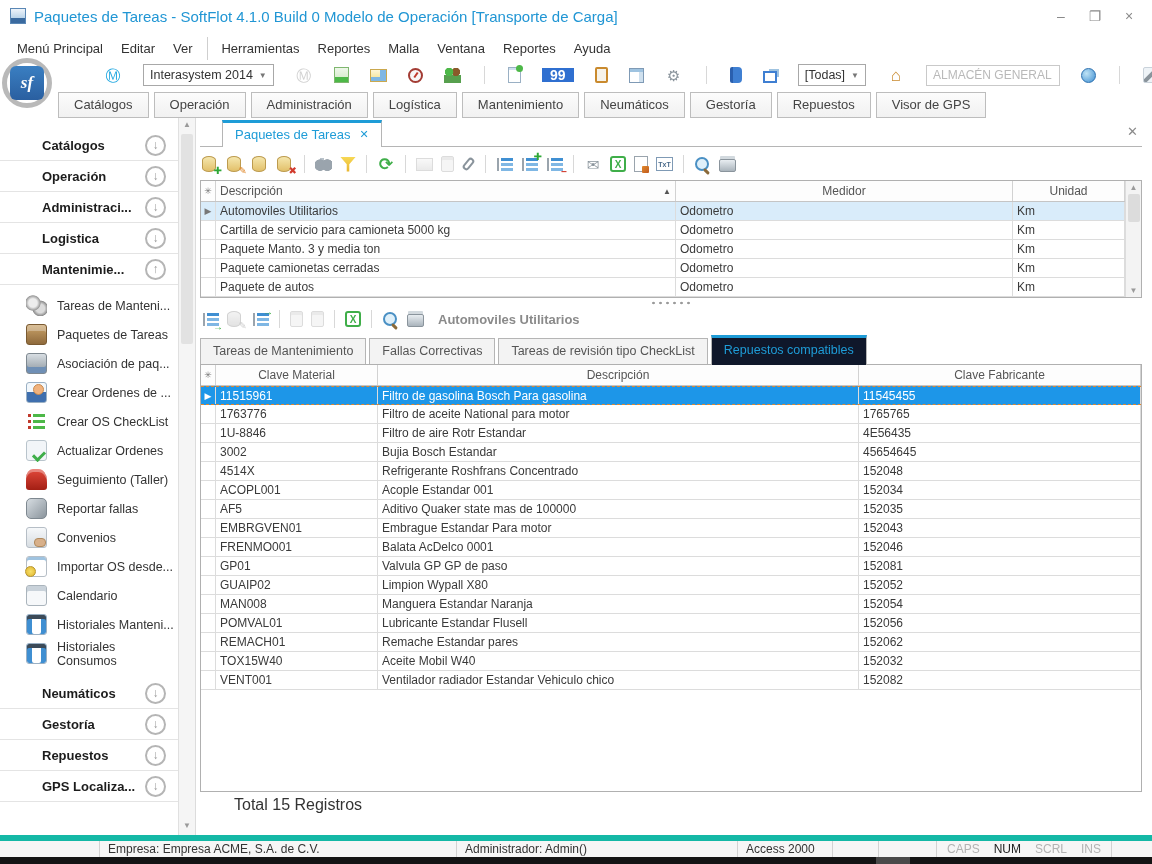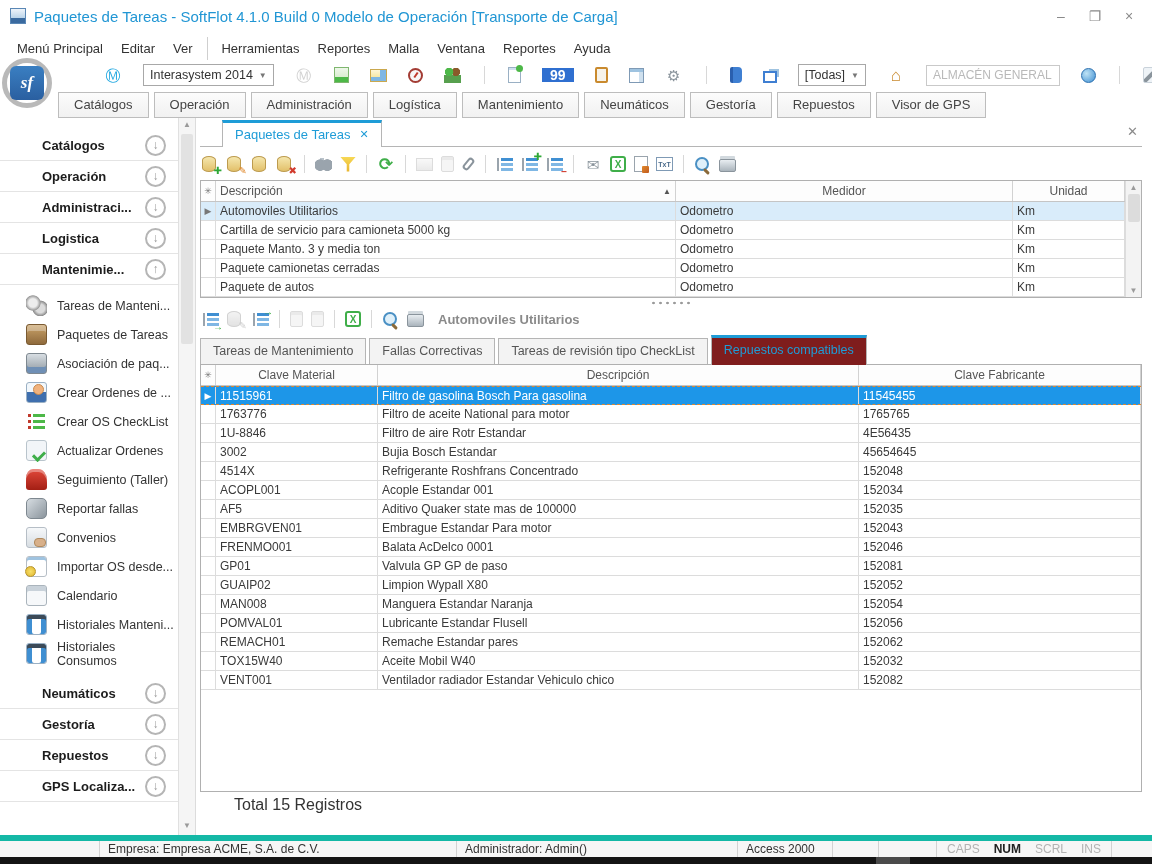--- a/index.html
+++ b/index.html
@@ -107,30 +107,30 @@
   .g1 .g-row.sel{background:#d9ecfa}
   .sort{margin-left:auto;font-size:8px;color:#555}
   .vscroll{position:absolute;right:0;top:0;bottom:0;width:16px;background:#f3f3f3;border-left:1px solid #dcdcdc;display:flex;flex-direction:column;align-items:center;padding:2px 0;font-size:8px;color:#9a9a9a}
   .vscroll .vthumb{width:12px;height:28px;background:#dcdcdc;border-radius:2px;margin:2px 0}
   .vscroll .vfill{flex:1}
   .splitter{height:10px;display:flex;align-items:center;justify-content:center}
   .splitter i{width:42px;height:4px;background:radial-gradient(circle,#9a9a9a 1px,transparent 1.6px) 0 0/7px 4px repeat-x}
   .caption{font-weight:bold;color:#8a8a8a;font-size:13px;margin-left:6px;white-space:nowrap}
   .dtabs{display:flex;align-items:flex-end;height:27px;margin-top:2px;position:relative;z-index:2}
   .dtab{border:1px solid #b5b5b5;border-bottom:none;background:#f3f3f3;color:#555;font-size:12.5px;padding:5px 12px 6px;margin-right:3px;white-space:nowrap}
-  .dtab.active{background:#7f1d1d;color:#1e9cd7;border-top:3px solid #1e9cd7;padding-bottom:8px;margin-bottom:-1px}
+  .dtab.active{background:#0f172a;color:#1e9cd7;border-top:3px solid #1e9cd7;padding-bottom:8px;margin-bottom:-1px}
   .g2{height:428px;overflow:hidden}
   .g2 .c1{width:162px;flex:none}.g2 .c2{flex:1}.g2 .c3{width:282px;flex:none}
   .g2 .g-row.sel{background:#1d96e8;border-top:1px dashed #e0872f;border-bottom:1px dashed #e0872f}
   .g2 .g-row.sel .cell{color:#fff}
   .totalrow{height:26px;display:flex;align-items:center;padding-left:34px;font-size:16px;color:#333}
   .statusbar{height:22px;background:#f6f6f6;border-top:6px solid #14b8a6;display:flex;align-items:center;font-size:12px;color:#333}
   .scell{height:100%;display:flex;align-items:center;padding:0 8px;border-right:1px solid #d2d2d2;white-space:nowrap;overflow:hidden}
   .keys{display:flex;gap:14px;padding:0 10px}
-  .key.off{color:#b2b2b2}.key.on{color:#222;font-weight:bold}
+  .key.off{color:#b2b2b2}.key.on{color:#222;font-weight:normal}
   .bottomstrip{height:7px;background:linear-gradient(90deg,#141414 0 76%,#4a4a4a 76% 79%,#141414 79%)}
 </style>
 </head>
 <body>
 
 <div class="titlebar">
   <span class="appico"></span>
   <span class="title">Paquetes de Tareas - SoftFlot 4.1.0 Build 0  Modelo de Operación [Transporte de Carga]</span>
   <span class="winbtn">–</span>
   <span class="winbtn">❐</span>

